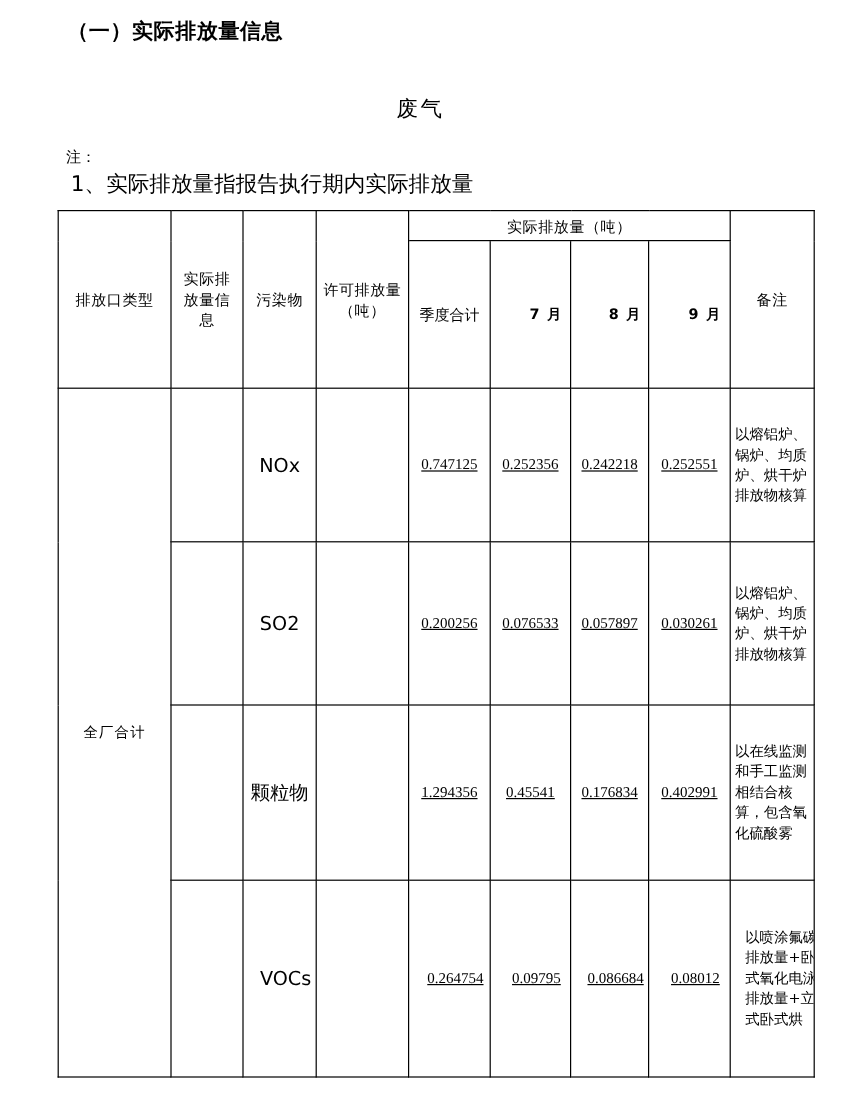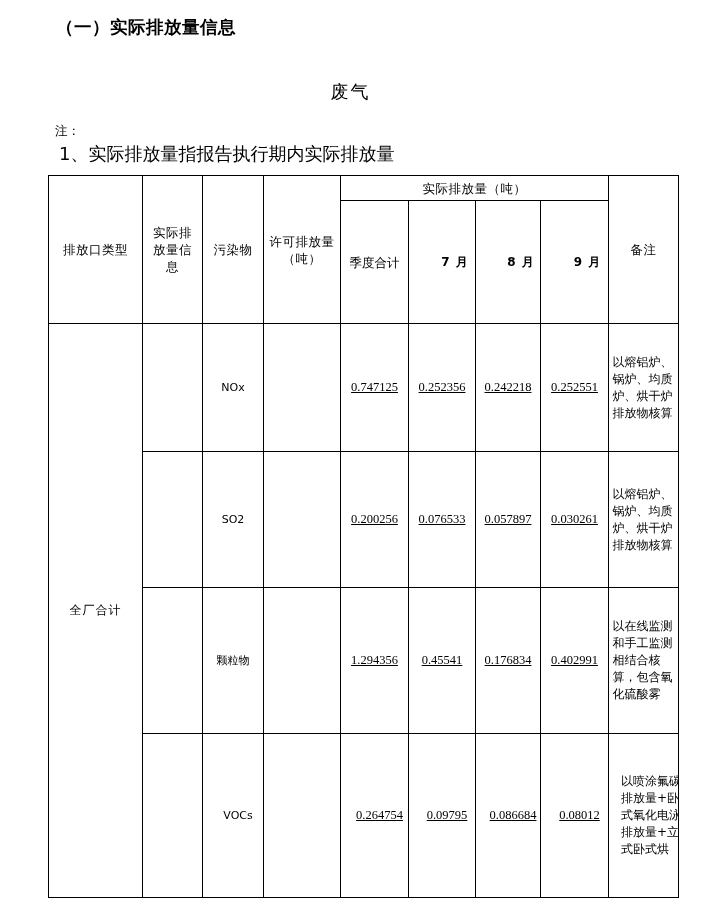--- a/index.html
+++ b/index.html
@@ -126,21 +126,21 @@
     display: block;
     padding: 0 3px;
   }
 
   
   td.cell-type {
     font-size: 12px;
     letter-spacing: 1px;
   }
   td.cell-poll {
-    font-size: 11px;
+    font-size: 16px;
   }
   td.cell-num {
     font-size: 12.5px;
     font-family: "Liberation Serif", "DejaVu Serif", serif;
     text-decoration: underline;
   }
   td.cell-remark {
     font-size: 12px;
     line-height: 19px;
     text-align: center;

